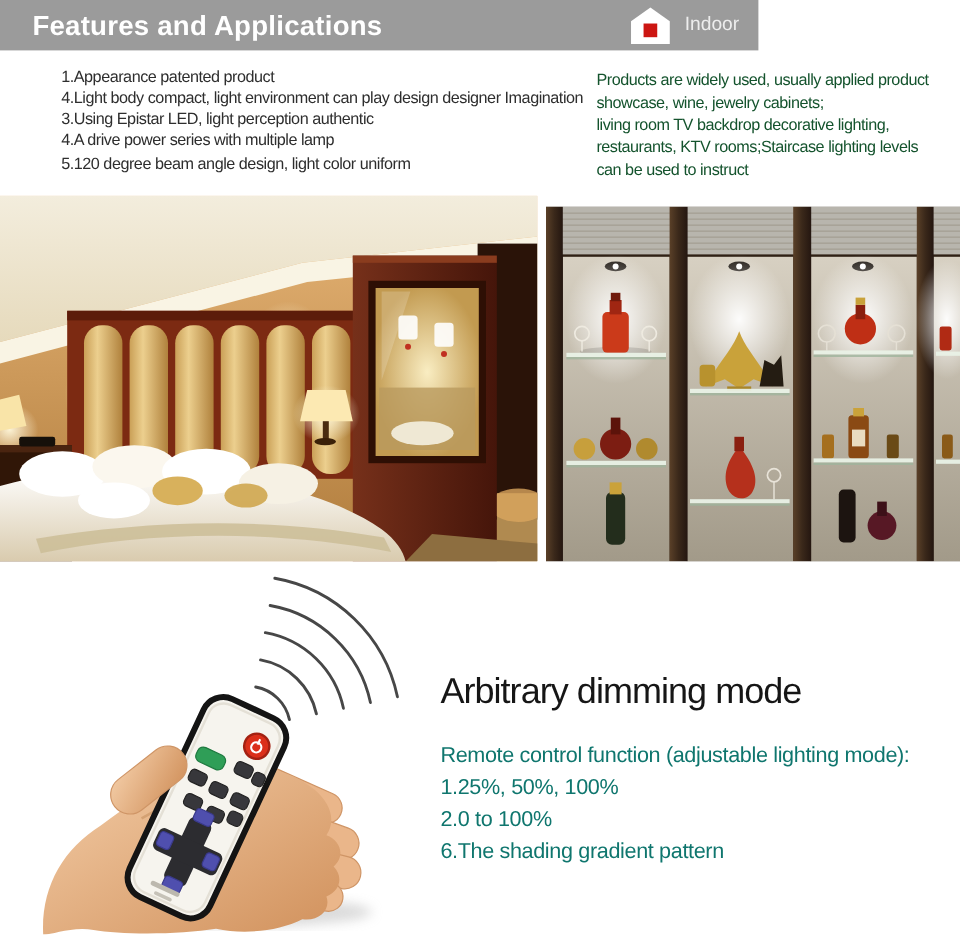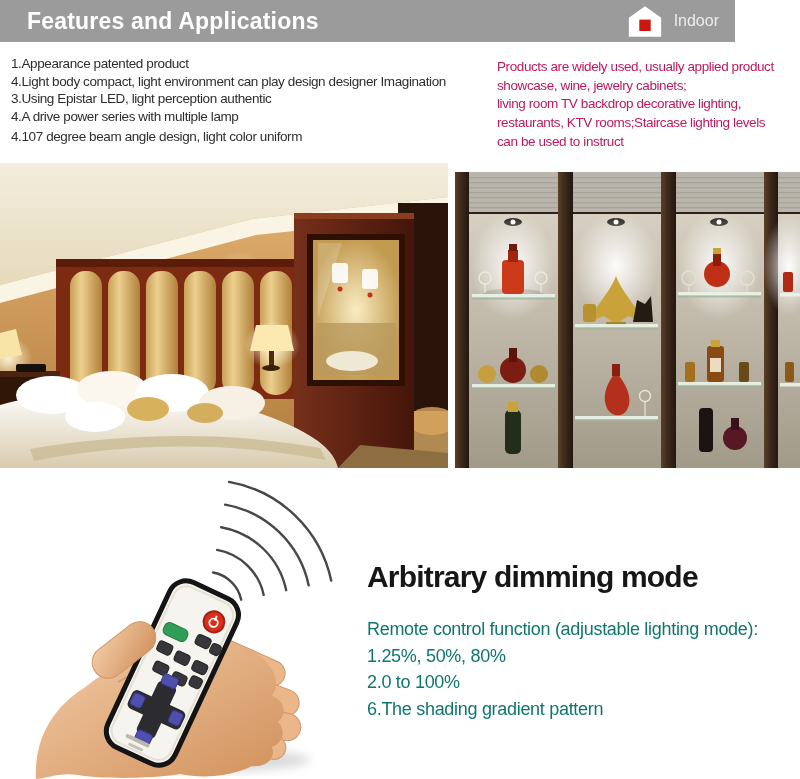--- a/index.html
+++ b/index.html
@@ -1,47 +1,47 @@
 <!DOCTYPE html>
 <html><head>
 <meta charset="utf-8">
 <style>
   html,body{margin:0;padding:0;background:#ffffff;}
   .page{position:relative;width:800px;height:779px;background:#fff;overflow:hidden;
         font-family:"Liberation Sans",sans-serif;color:#2e2e2e;}
 
   
-  .header{position:absolute;left:0;top:0;width:735px;height:42px;background:#9b9b9b;
+  .header{position:absolute;left:0;top:0;width:632px;height:42px;background:#9b9b9b;
           display:flex;align-items:center;justify-content:space-between;
           box-sizing:border-box;padding:0 16px 0 27px;}
   .title{margin:0;font-size:23px;font-weight:bold;color:#ffffff;letter-spacing:.2px;}
   .badge{display:flex;align-items:center;gap:10px;}
   .badge-label{font-size:16px;color:#ededed;}
 
   
   .features{position:absolute;left:11px;top:55px;font-size:13.5px;letter-spacing:-0.4px;
             color:#2e2e2e;white-space:nowrap;}
-  .feat{line-height:17.6px;}
+  .feat{line-height:17.6px;margin-left:40px;}
   .feat.last{margin-top:3px;}
   .apps{position:absolute;left:497px;top:58px;font-size:13.5px;letter-spacing:-0.4px;
-        color:#be185d;white-space:nowrap;}
+        color:#14532d;white-space:nowrap;}
   .app-line{line-height:18.7px;}
 
   
   .photo{position:absolute;overflow:hidden;margin:0;}
   .photo svg{display:block;}
   .photo-left{left:0;top:163px;width:448px;height:305px;}
   .photo-right{left:455px;top:172px;width:345px;height:296px;}
 
   
   .illus{position:absolute;left:0;top:470px;width:360px;height:309px;}
 
   
   .dim-heading{position:absolute;left:367px;top:560px;margin:0;font-size:30px;
-               font-weight:bold;color:#161616;letter-spacing:-0.8px;white-space:nowrap;}
+               font-weight:normal;color:#161616;letter-spacing:-0.8px;white-space:nowrap;}
   .dim-text{position:absolute;left:367px;top:616px;font-size:18px;letter-spacing:-0.3px;
             color:#0f766e;white-space:nowrap;}
   .dim-line{line-height:26.5px;}
 </style>
 </head>
 <body>
 
 <div class="page">
 
   <div class="header">
@@ -53,21 +53,21 @@
       </svg>
       <span class="badge-label">Indoor</span>
     </div>
   </div>
 
   <div class="features">
     <div class="feat">1.Appearance patented product</div>
     <div class="feat">4.Light body compact, light environment can play design designer Imagination</div>
     <div class="feat">3.Using Epistar LED, light perception authentic</div>
     <div class="feat">4.A drive power series with multiple lamp</div>
-    <div class="feat last">4.107 degree beam angle design, light color uniform</div>
+    <div class="feat last">5.120 degree beam angle design, light color uniform</div>
   </div>
 
   <div class="apps">
     <div class="app-line">Products are widely used, usually applied product</div>
     <div class="app-line">showcase, wine, jewelry cabinets;</div>
     <div class="app-line">living room TV backdrop decorative lighting,</div>
     <div class="app-line">restaurants, KTV rooms;Staircase lighting levels</div>
     <div class="app-line">can be used to instruct</div>
   </div>
 
@@ -351,18 +351,18 @@
         <rect x="162" y="284" width="16" height="3" rx="1.5" fill="#c6c2b8"></rect>
       </g>
 
       <rect x="88" y="164" width="72" height="32" rx="16" transform="rotate(-38 124 180)" fill="url(#skinG)" stroke="#cf9566" stroke-width="1"></rect>
     </svg>
   </div>
 
   <h2 class="dim-heading">Arbitrary dimming mode</h2>
   <div class="dim-text">
     <div class="dim-line">Remote control function (adjustable lighting mode):</div>
-    <div class="dim-line">1.25%, 50%, 80%</div>
+    <div class="dim-line">1.25%, 50%, 100%</div>
     <div class="dim-line">2.0 to 100%</div>
     <div class="dim-line">6.The shading gradient pattern</div>
   </div>
 
 </div>
 
 </body></html>

